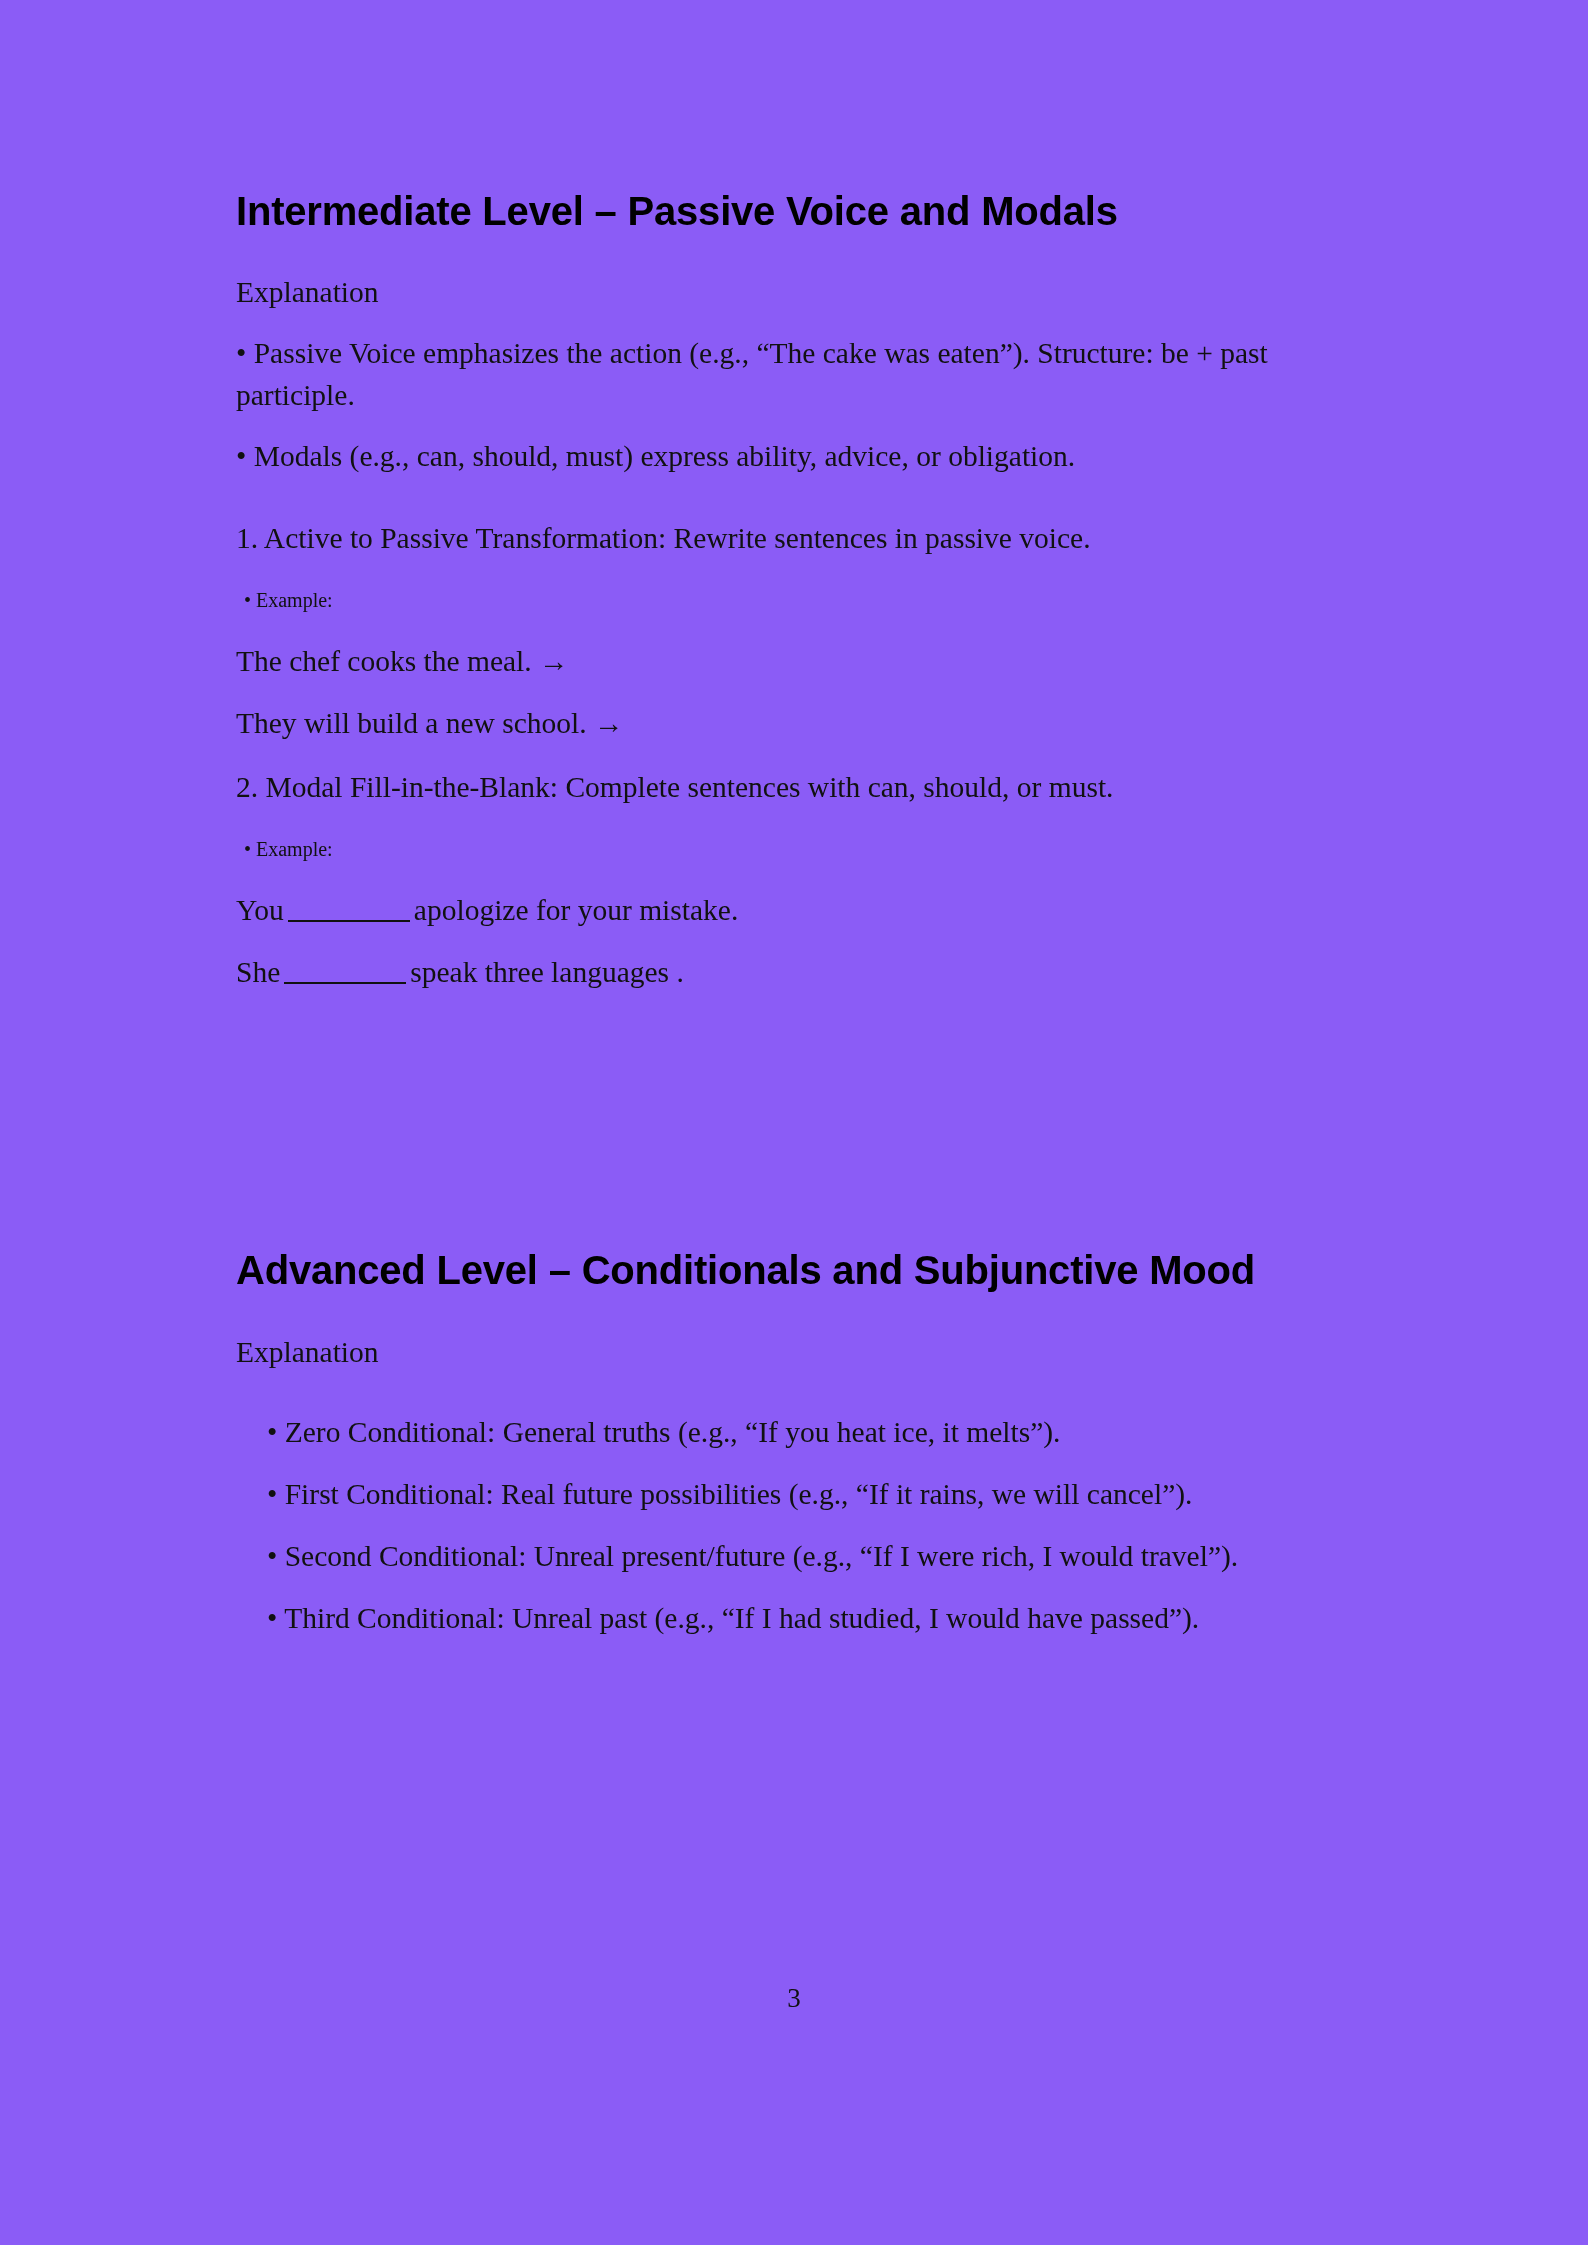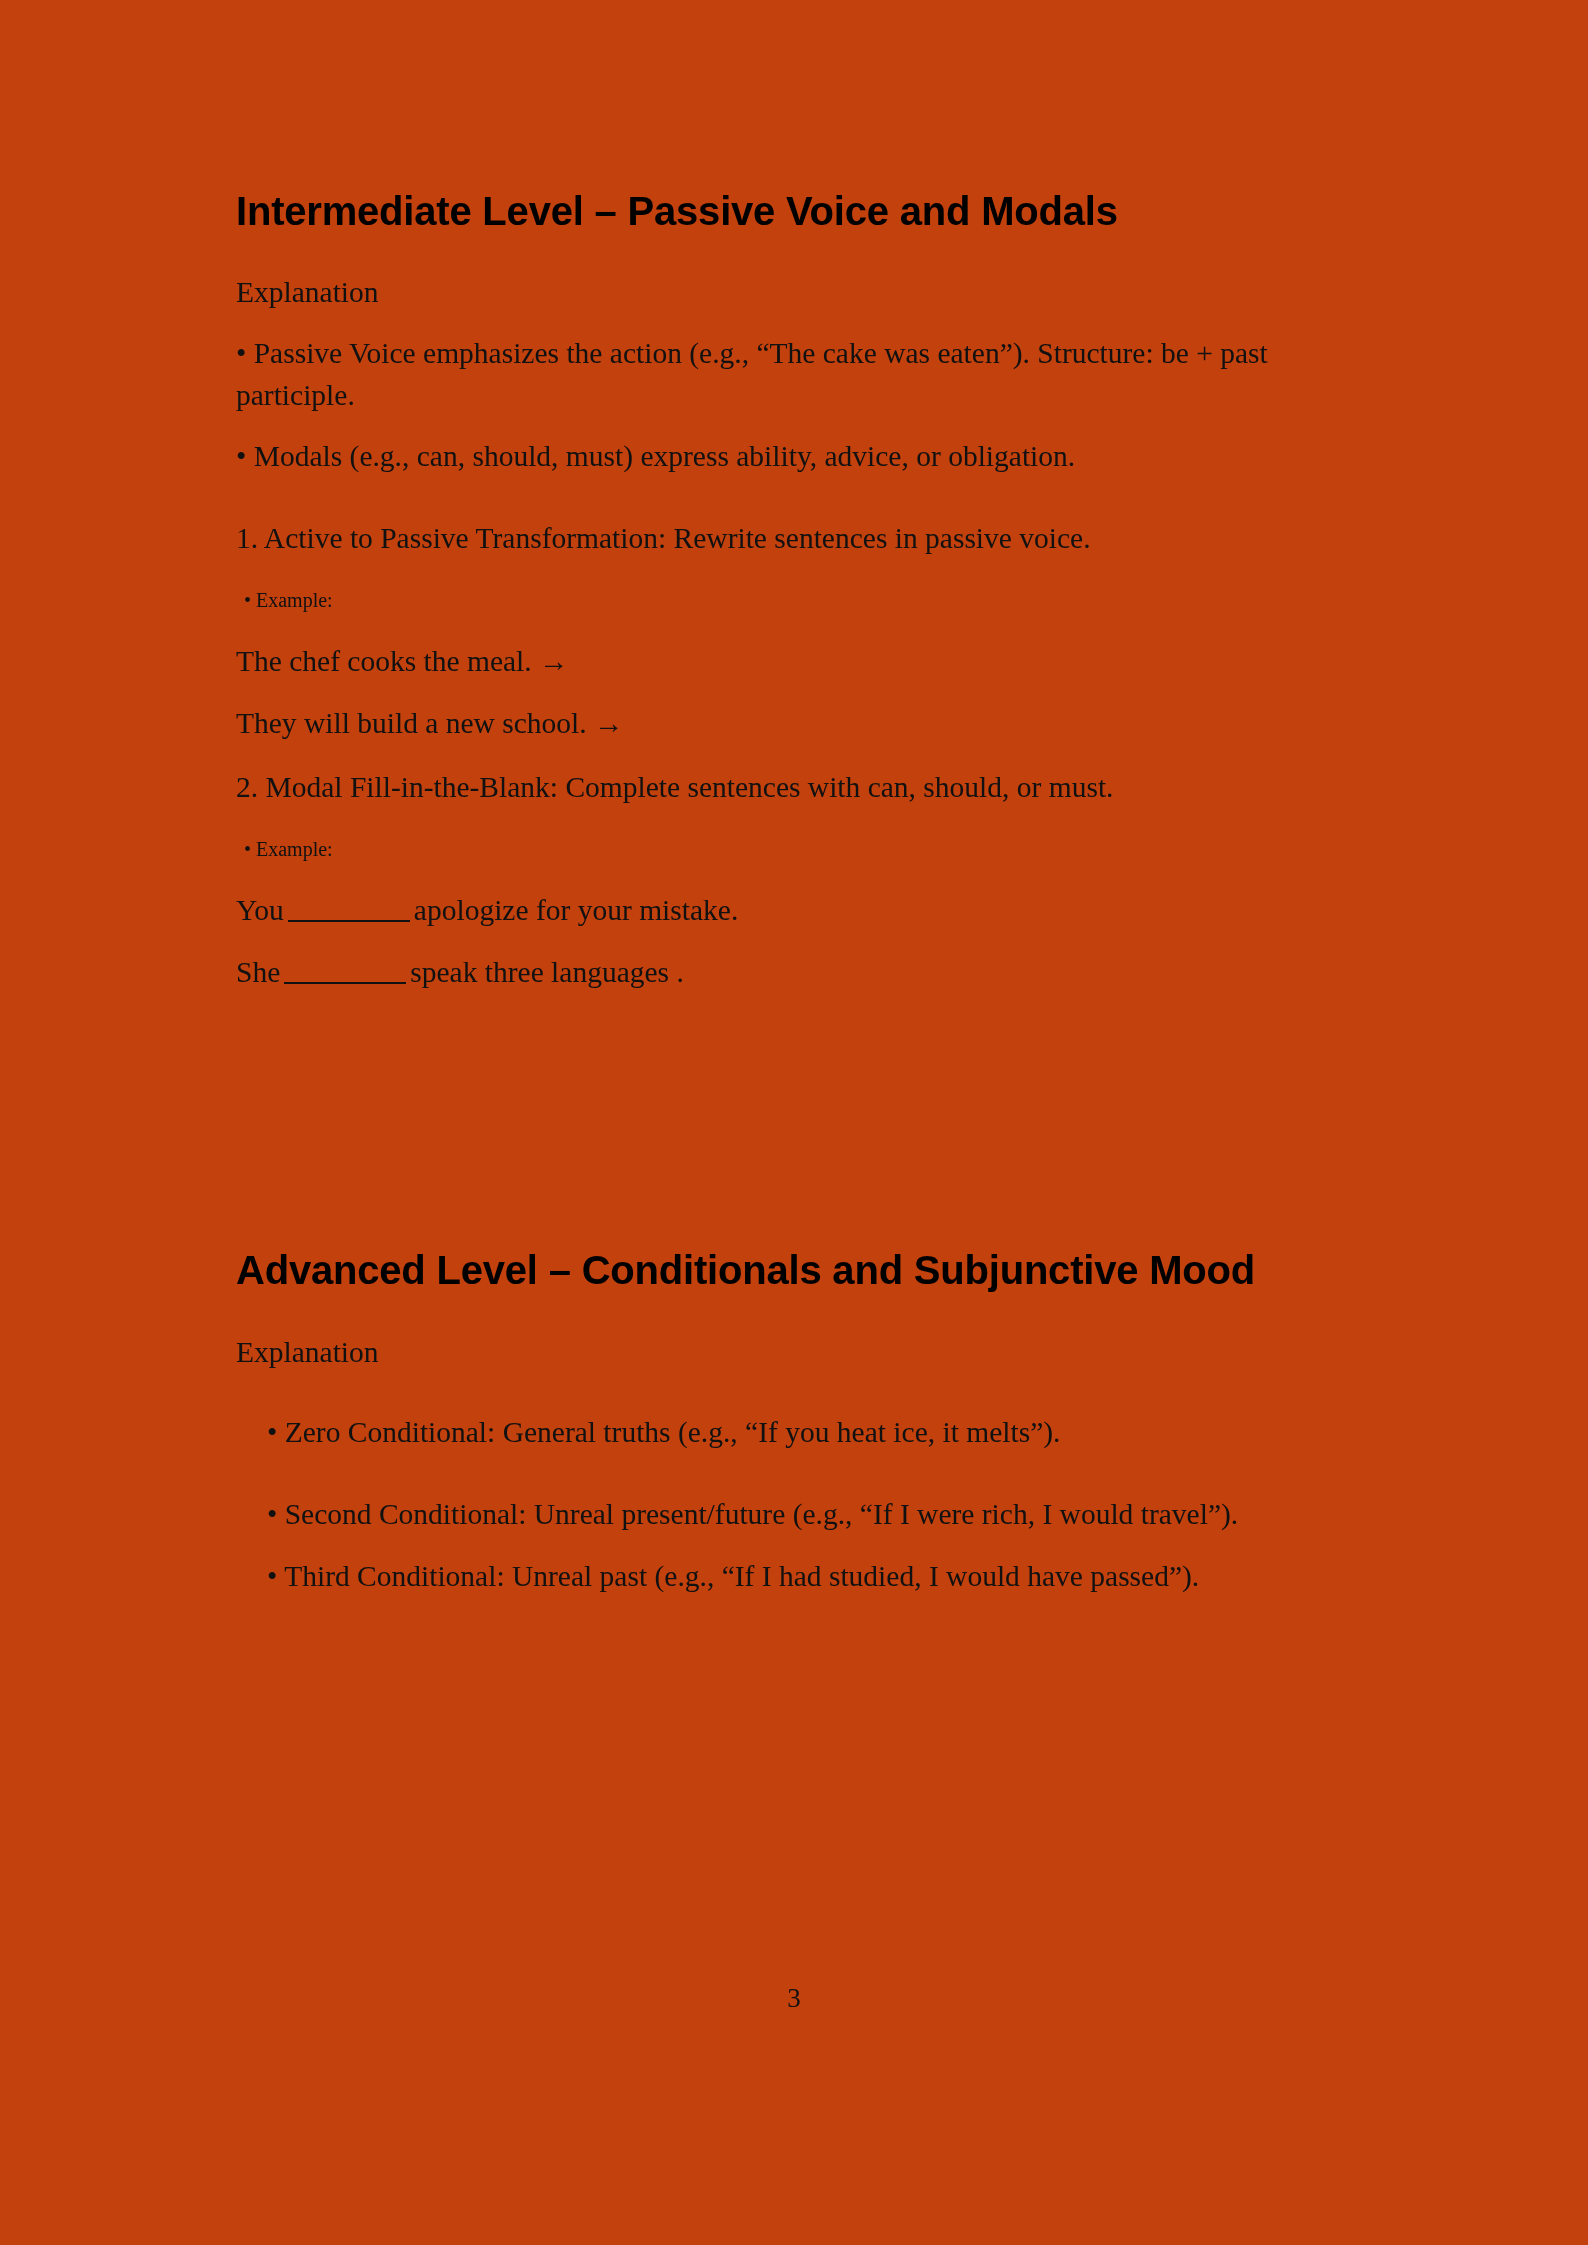--- a/index.html
+++ b/index.html
@@ -12,21 +12,21 @@
     height: 2245px;
     position: relative;
     font-family: "Liberation Serif", "DejaVu Serif", serif;
     color: #0b0b0b;
     overflow: hidden;
   }
 
   .page {
     position: absolute;
     inset: 0;
-    background: #c2410c;
+    background: #8b5cf6;
   }
 
   .content {
     position: absolute;
     left: 236px;
     top: 186px;
     width: 1115px;
   }
 
   
@@ -174,20 +174,21 @@
 
     <div class="gap-b1"></div>
 
 
     <div class="gap-cond"></div>
 
     <p class="para indent-1">• Zero Conditional: General truths (e.g., “If you heat ice, it melts”).</p>
 
     <div class="gap-cond"></div>
 
+    <p class="para indent-1">• First Conditional: Real future possibilities (e.g., “If it rains, we will cancel”).</p>
 
     <div class="gap-cond"></div>
 
     <p class="para indent-1">• Second Conditional: Unreal present/future (e.g., “If I were rich, I would travel”).</p>
 
     <div class="gap-cond"></div>
 
     <p class="para indent-1">• Third Conditional: Unreal past (e.g., “If I had studied, I would have passed”).</p>
 
     <div class="gap-sub"></div>

